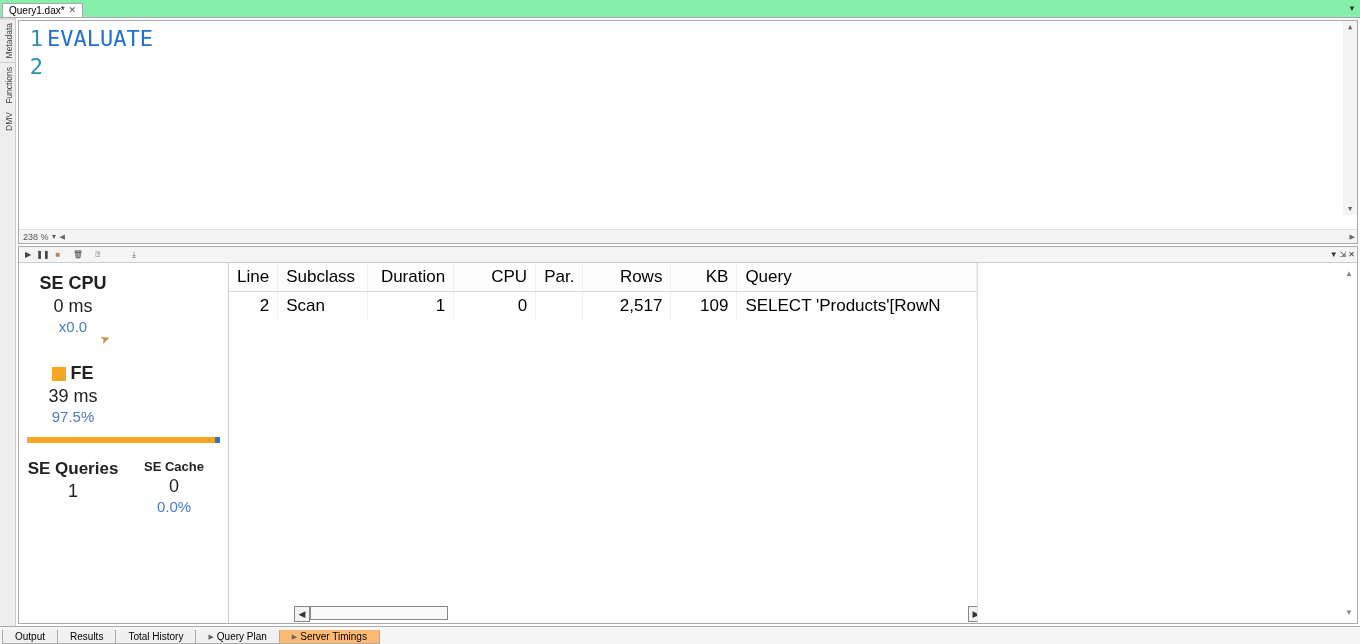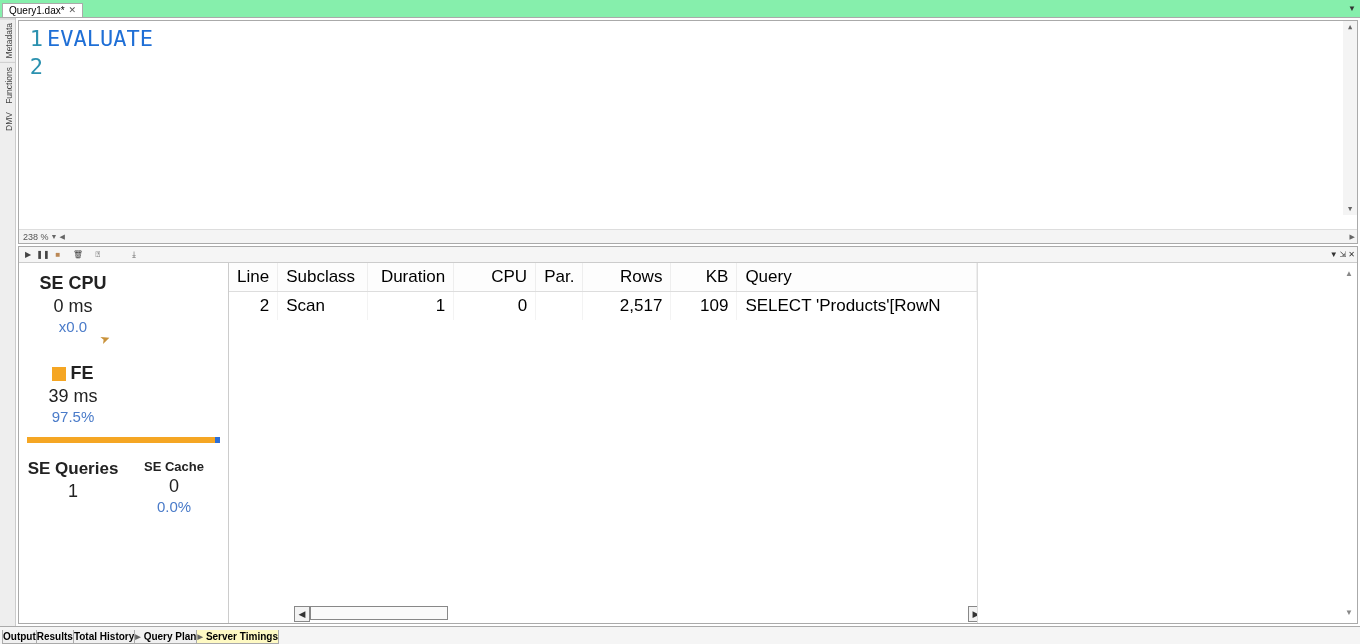--- a/index.html
+++ b/index.html
@@ -79,23 +79,23 @@
 
 .extra-right { width: 380px; border-left: 1px solid #ddd; background: #fff; position: relative; }
 .extra-right .va-top { position:absolute; top:6px; right:4px; font-size:8px; color:#888; cursor:pointer; }
 .extra-right .va-bot { position:absolute; bottom:6px; right:4px; font-size:8px; color:#888; cursor:pointer; }
 
 
 .cursor-overlay { position: absolute; pointer-events: none; font-size: 12px; color: #c9923a; left: 100px; top: 332px; transform: rotate(-20deg); }
 
 
 .output-tabs { height: 18px; background: #f5f5f5; border-top: 1px solid #aaa; display: flex; align-items: flex-end; font-size: 10px; }
-.output-tabs .ot { border: 1px solid #aaa; border-top: none; background: #f0f0f0; padding: 1px 0; margin-left: -1px; cursor: pointer; display:flex; align-items:center; gap:3px;font-weight:bold; }
+.output-tabs .ot { border: 1px solid #aaa; border-top: none; background: #f0f0f0; padding: 1px 12px; margin-left: -1px; cursor: pointer; display:flex; align-items:center; gap:3px; }
 .output-tabs .ot:first-child { margin-left: 2px; }
-.output-tabs .ot.active { background: #fef9c3; }
+.output-tabs .ot.active { background: #fdba74; }
 .output-tabs .ot .tri { font-size: 7px; color: #666; }
 </style>
 </head>
 <body>
 
 <div class="doc-tab-strip">
   <div class="doc-tab">
     <span>Query1.dax*</span>
     <span class="close-x">✕</span>
   </div>

